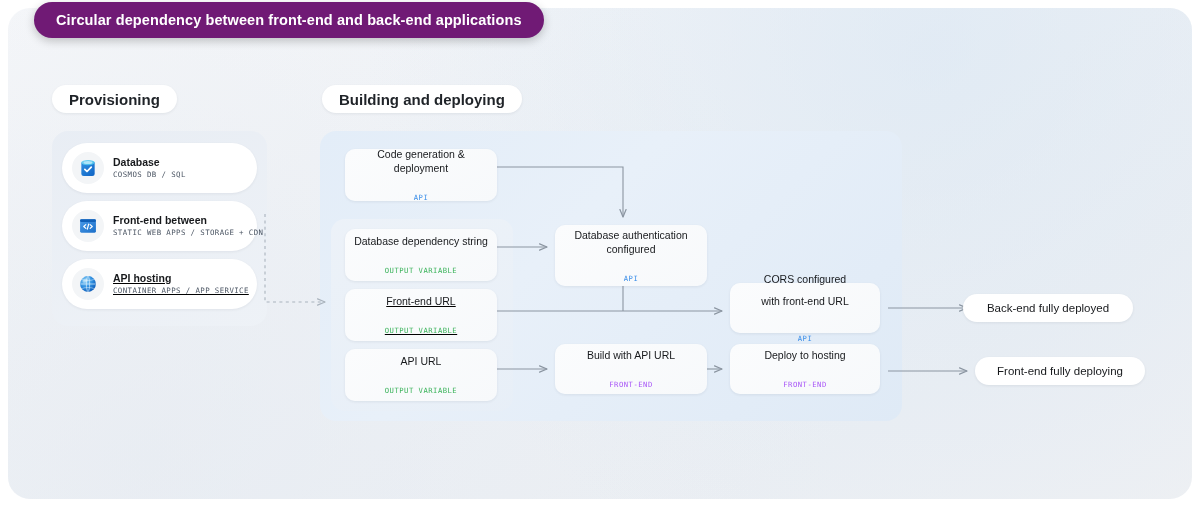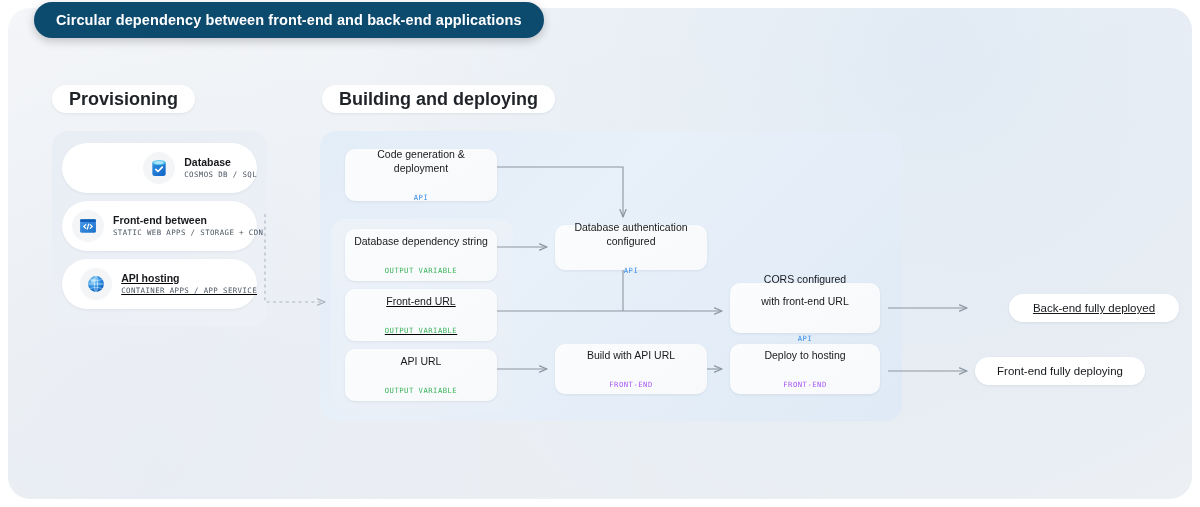--- a/index.html
+++ b/index.html
@@ -36,41 +36,41 @@
     pointer-events:none;
   }
 
   
   .title-chip {
     position: absolute;
     left: 34px; top: 0px;
     height: 36px;
     padding: 0 22px;
     display: flex; align-items: center;
-    background: #0c4a6e;
+    background: #701a75;
     color: #ffffff;
     border-radius: 0 0 18px 18px;
     font-size: 14.5px;
     font-weight: 700;
     letter-spacing: .1px;
     white-space: nowrap;
     z-index: 40;
     box-shadow: 0 3px 10px rgba(0,0,0,.22);
   }
   .title-chip.rounded-full{ border-radius: 18px; top: 2px; }
 
   
   .section-pill {
     position: absolute;
     height: 28px;
     display: flex; align-items: center;
     padding: 0 17px;
     background: #ffffff;
     border-radius: 14px;
-    font-size: 18px;
+    font-size: 15px;
     font-weight: 600;
     color: #1f2328;
     white-space: nowrap;
     box-shadow: 0 1px 3px rgba(15,23,42,.07);
     z-index: 20;
   }
   #pill-prov { left: 52px; top: 85px; }
   #pill-build { left: 322px; top: 85px; }
 
   
@@ -84,21 +84,20 @@
   }
   .prov-card {
     position: absolute;
     left: 10px;
     width: 195px; height: 50px;
     background: #ffffff;
     border-radius: 25px;
     display: flex; align-items: center;
     padding-left: 10px;
     box-shadow: 0 1px 3px rgba(15,23,42,.06);
-    justify-content: flex-end;
   }
   #prov-card-0 { top: 12px; }
   #prov-card-1 { top: 70px; }
   #prov-card-2 { top: 128px; text-decoration: underline; }
 
   .prov-icon-wrap {
     width: 32px; height: 32px;
     border-radius: 50%;
     background: #f3f5f7;
     display: flex; align-items: center; justify-content: center;
@@ -155,38 +154,38 @@
     margin-top: 18px; line-height: 10px;
   }
   .tag-api { color: #3b8ee8; }
   .tag-output { color: #3bb35b; }
   .tag-frontend { color: #a855f7; }
 
   #node-codegen  { left: 345px; top: 149px;  width: 152px; height: 52px; }
   #node-dbconn   { left: 345px; top: 229px;  width: 152px; height: 52px; }
   #node-feurl    { left: 345px; top: 289px;  width: 152px; height: 52px; text-decoration: underline; }
   #node-apiurl   { left: 345px; top: 349px;  width: 152px; height: 52px; }
-  #node-dbauth   { left: 555px; top: 225px;  width: 152px; height: 45px; }
+  #node-dbauth   { left: 555px; top: 225px;  width: 152px; height: 61px; }
   #node-build    { left: 555px; top: 344px;  width: 152px; height: 50px; }
   #node-cors     { left: 730px; top: 283px;  width: 150px; height: 50px; gap: 8px; }
   #node-deploy   { left: 730px; top: 344px;  width: 150px; height: 50px; }
 
   
   .end-pill {
     position: absolute;
     height: 28px;
     display: flex; align-items: center; justify-content: center;
     background: #ffffff;
     border-radius: 14px;
     font-size: 11.5px; font-weight: 500; color: #17191c;
     white-space: nowrap;
     box-shadow: 0 1px 3px rgba(15,23,42,.07);
     z-index: 12;
   }
-  #pill-backend  { left: 1009px; top: 294px; width: 170px; text-decoration: underline; }
+  #pill-backend  { left: 963px; top: 294px; width: 170px; }
   #pill-frontend { left: 975px; top: 357px; width: 170px; }
 
   
   #wires {
     position: absolute;
     left: 0; top: 0;
     width: 1184px; height: 491px;
     z-index: 8;
     pointer-events: none;
   }

